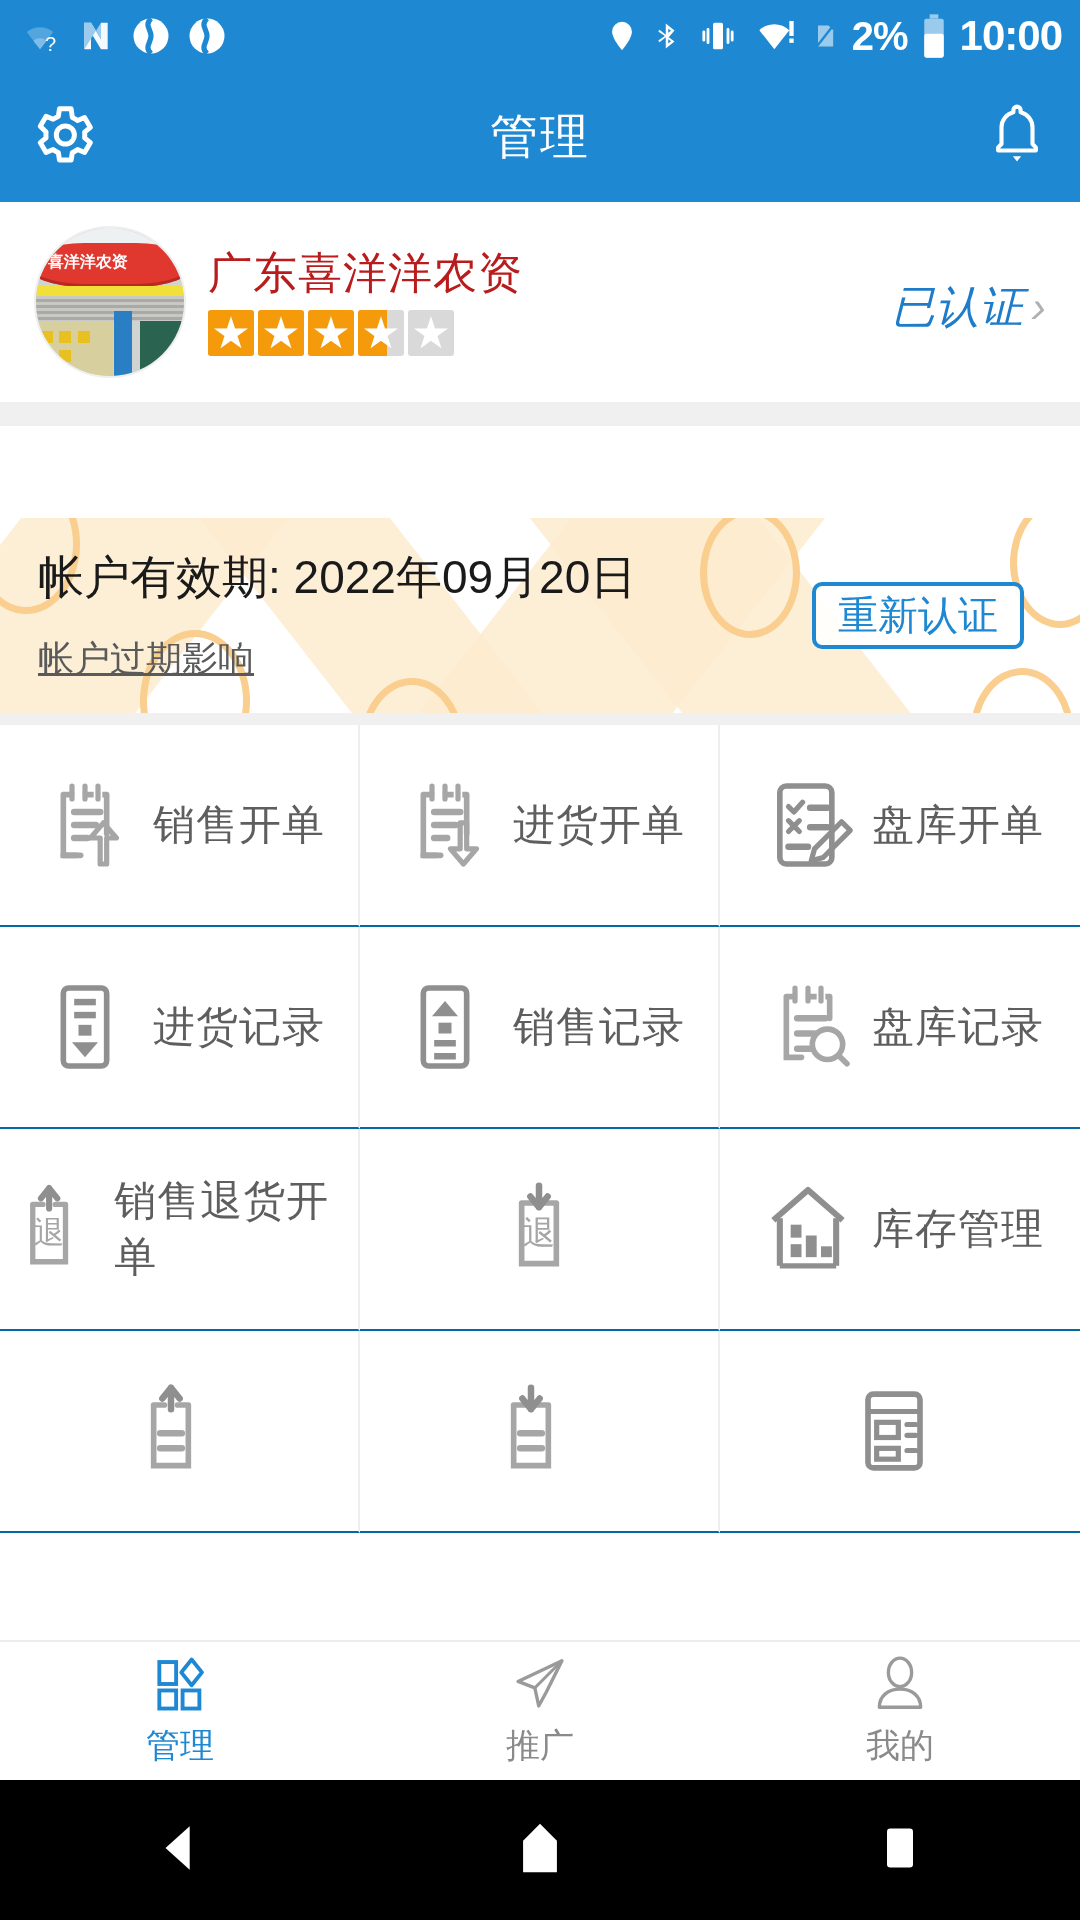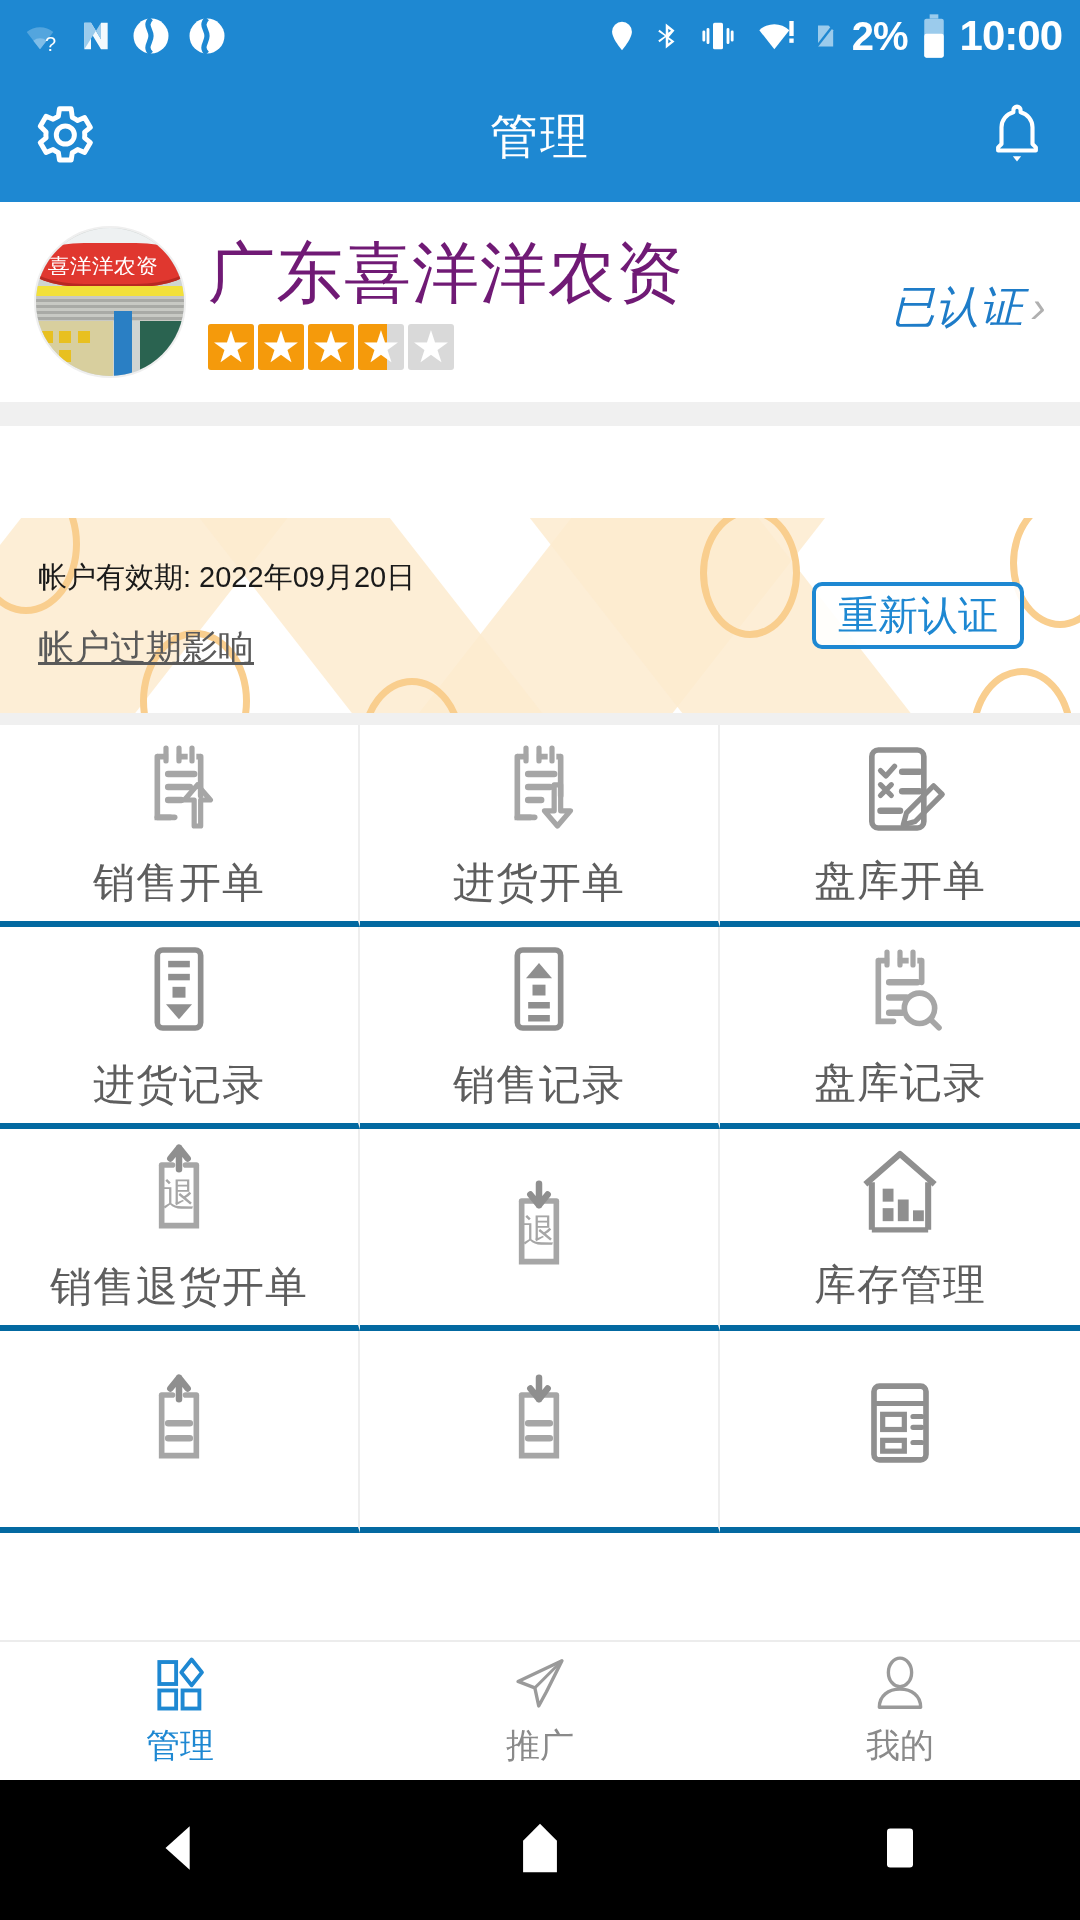--- a/index.html
+++ b/index.html
@@ -56,32 +56,32 @@
     border: 2px solid #efefef;
     position: relative;
     background: #cfd4d2;
   }
   .avatar .photo { position:absolute; inset:0; }
   .ph-sky   { position:absolute; left:0; right:0; top:0; height:14%; background:#eef1f2; }
   .ph-sign  { position:absolute; left:-6%; right:-6%; top:10%; height:30%;
               background:#e0372f; border-radius: 50%/32px;
               box-shadow: inset 0 -3px 0 #b82922; }
   .ph-signtext { position:absolute; left:8%; top:16%; width:84%; height:16%;
-                 color:#fff; font-size:22px; font-weight:normal; letter-spacing:0px;
+                 color:#fff; font-size:16px; font-weight:bold; letter-spacing:0px;
                  white-space:nowrap; overflow:hidden; }
   .ph-yellow{ position:absolute; left:0; right:0; top:39%; height:7%; background:#f2e03a; }
   .ph-roll  { position:absolute; left:0; right:0; top:46%; height:17%;
               background: repeating-linear-gradient(#c8c9c4, #c8c9c4 3px, #a9aaa6 3px, #a9aaa6 6px); }
   .ph-shopL { position:absolute; left:0; top:63%; width:52%; bottom:0; background:#d8cf9e; }
   .ph-shopL i { position:absolute; display:block; width:16%; height:22%; background:#e8c020; }
   .ph-shopR { position:absolute; right:0; top:63%; width:30%; bottom:0; background:#2a6350; }
   .ph-pillar{ position:absolute; left:53%; top:56%; width:12%; bottom:0; background:#2a7fc4; }
 
   .profile-info { margin-left: 22px; flex: 1 1 auto; }
-  .shop-name { font-size: 67px; color: #701a75; line-height: 1.15; letter-spacing: 1px; }
+  .shop-name { font-size: 44px; color: #b91c1c; line-height: 1.15; letter-spacing: 1px; }
   .stars { display: flex; gap: 4px; margin-top: 12px; }
   .star {
     width: 46px; height: 46px; position: relative; background: #d9d9d9;
     border-radius: 3px; overflow: hidden;
   }
   .star .fill { position: absolute; left:0; top:0; bottom:0; background: #F59A0B; }
   .star .glyph {
     position: absolute; inset: 0;
     display: flex; align-items: center; justify-content: center;
     color: #ffffff; font-size: 44px; line-height: 1;
@@ -108,21 +108,21 @@
   }
   .deco-ring {
     position: absolute; border: 7px solid #F9CE8E; border-radius: 50%;
   }
   .validity-inner {
     position: relative; z-index: 2;
     display: flex; align-items: center; height: 100%;
     padding: 0 38px;
   }
   .validity-texts { flex: 1 1 auto; }
-  .validity-date { font-size: 29px; color: #1a1a1a; letter-spacing: 0px; }
+  .validity-date { font-size: 46px; color: #1a1a1a; letter-spacing: 0px; }
   .validity-link {
     display: inline-block; margin-top: 26px;
     font-size: 36px; color: #5a5a5a; text-decoration: underline;
   }
   .recert-btn {
     flex: 0 0 auto;
     border: 4px solid #1E88D2; border-radius: 10px;
     color: #1E88D2; font-size: 40px;
     padding: 2px 22px; background: rgba(255,255,255,.9);
     margin-right: 18px;
@@ -132,25 +132,25 @@
   .grid {
     position: absolute; top: 725px; left: 0;
     width: 1080px; height: 900px;
     background: #ffffff;
     display: grid;
     grid-template-columns: repeat(3, 1fr);
     grid-auto-rows: 202px;
   }
   .cell {
     position: relative;
-    display: flex; flex-direction: column;
+    display: flex; flex-direction: row;
     align-items: center; justify-content: center;
     gap: 16px;
     border-right: 2px solid #eeeeee;
-    border-bottom: 6px solid #0369a1;
+    border-bottom: 2px solid #0369a1;
   }
   .cell:nth-child(3n) { border-right: none; gap: 12px; }
   .cell-label { font-size: 42px; color: #5e5e5e; letter-spacing: 1px; }
   .cell-icon { width: 104px; height: 104px; display:flex; align-items:center; justify-content:center; }
   .cell-icon svg { width: 100%; height: 100%; display: block; }
 
   
   .tabbar {
     position: absolute; bottom: 140px; left: 0;
     width: 1080px; height: 140px;

